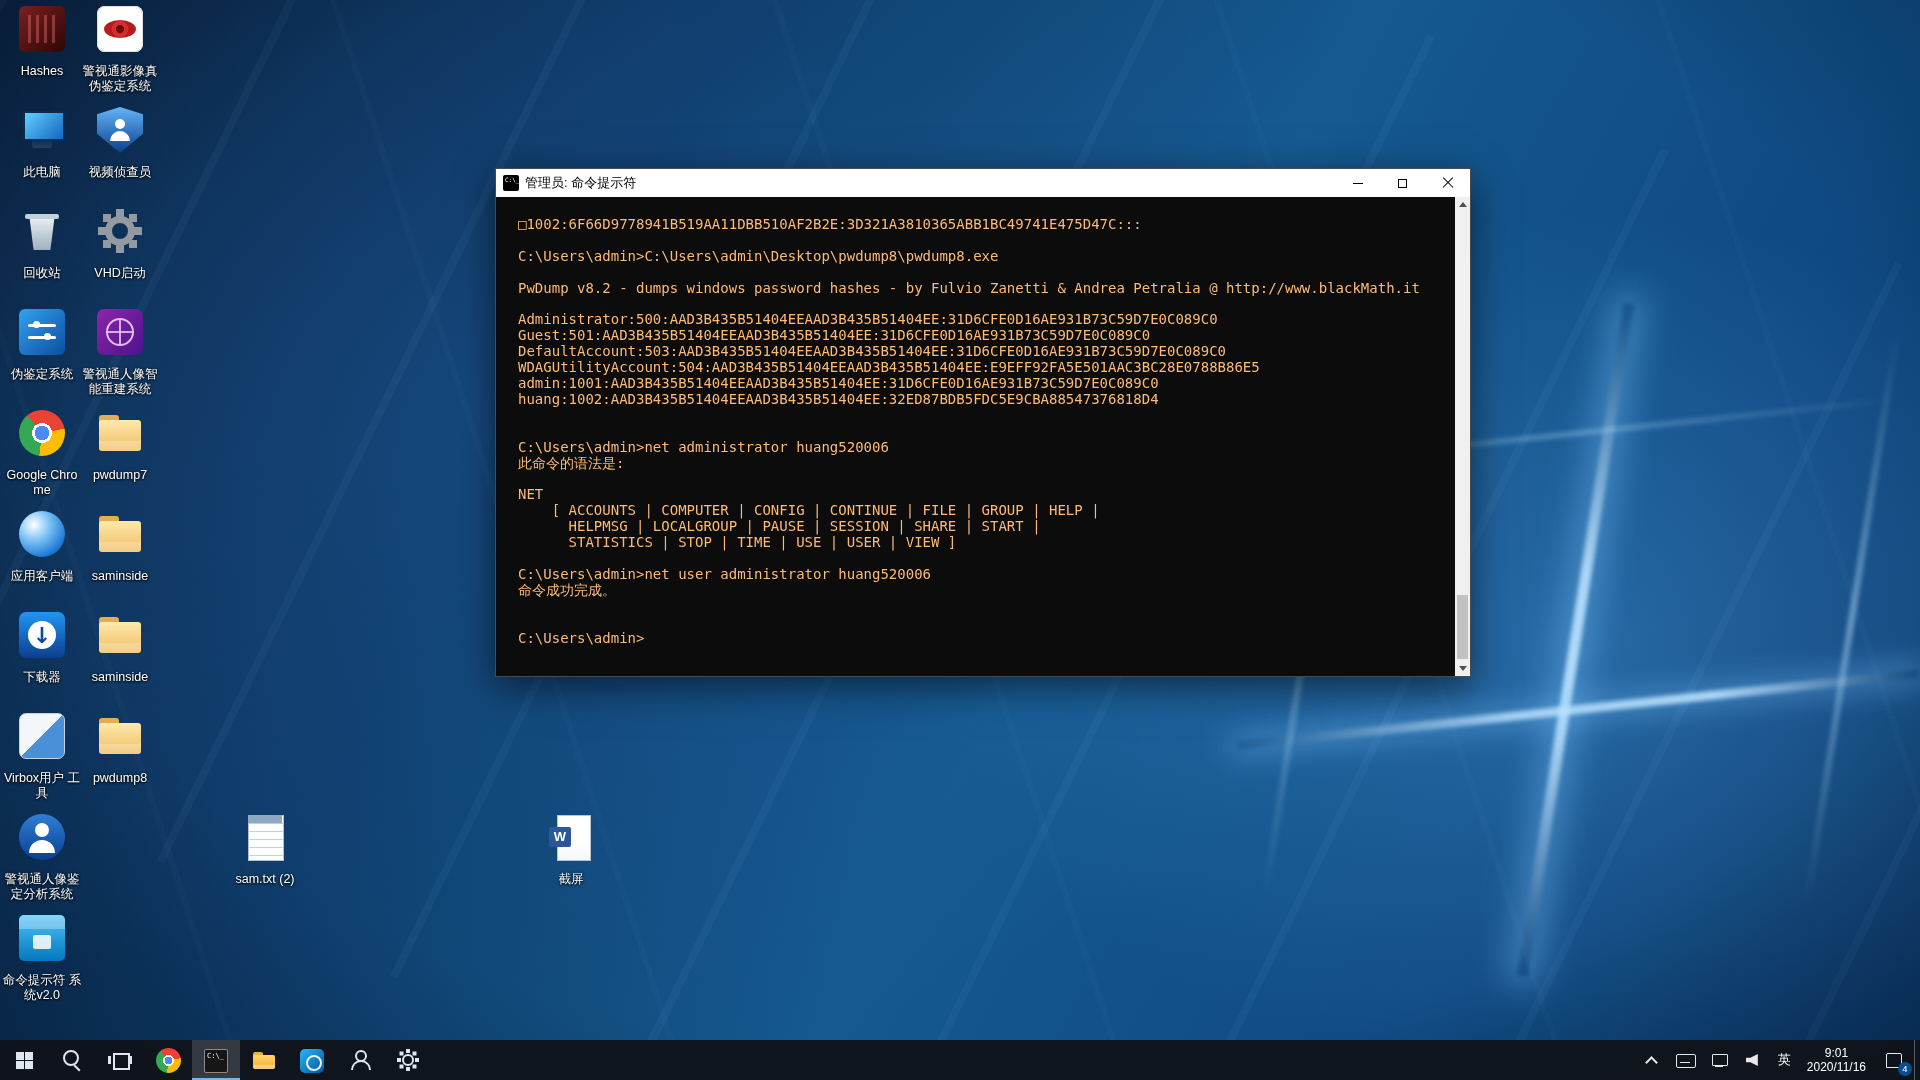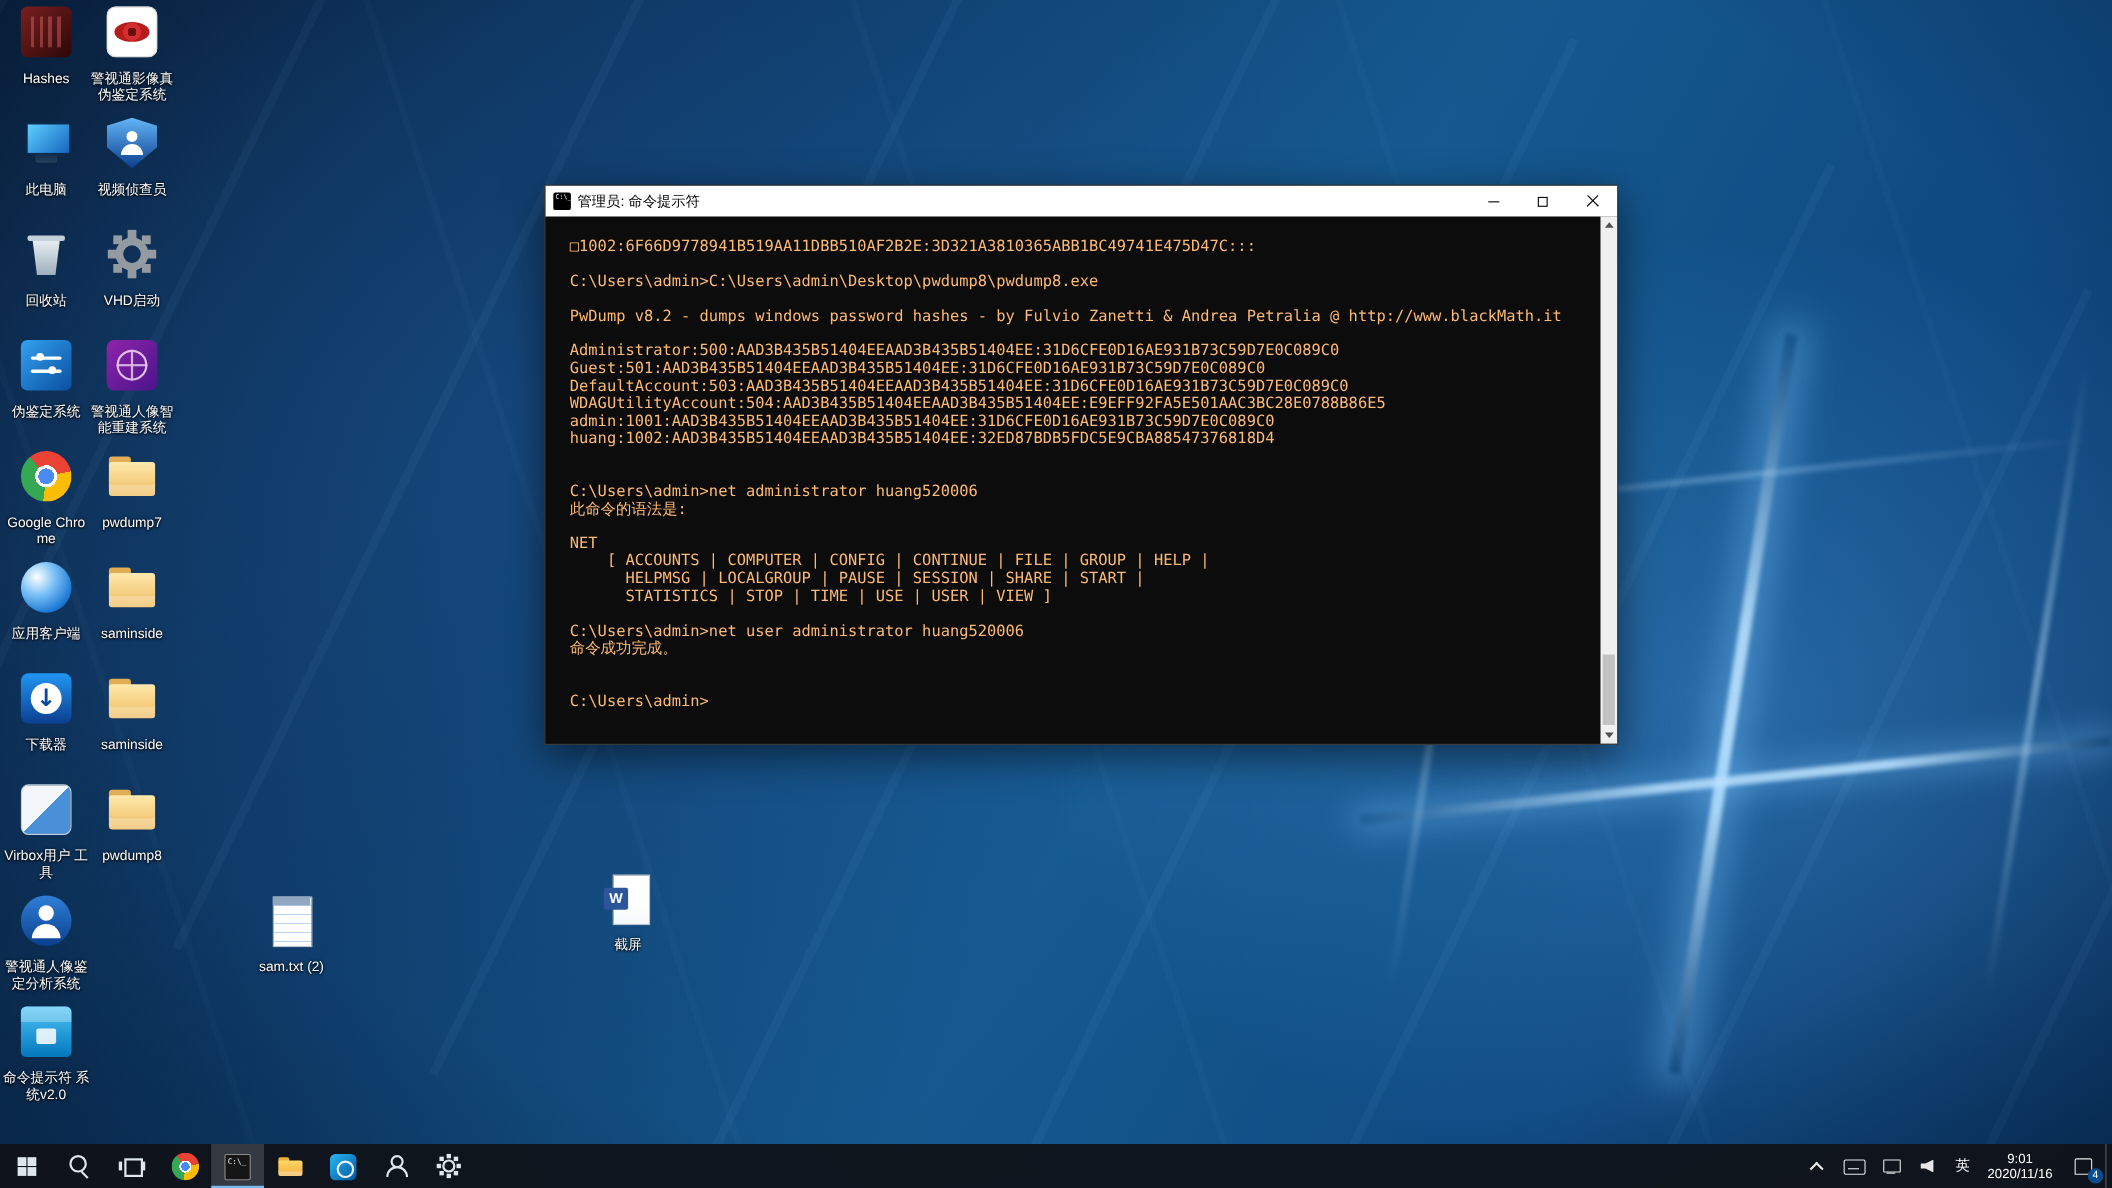--- a/index.html
+++ b/index.html
@@ -39,21 +39,21 @@
   .col1 { left:2px; }
   .col2 { left:80px; }
   .di-cell { width:80px; height:97px; margin-bottom:4px; display:flex; flex-direction:column; align-items:center; cursor:default; }
   .di-label { margin-top:12px; font-size:12.5px; line-height:15px; color:#fff; text-align:center; max-width:80px;
               text-shadow:0 1px 2px rgba(0,0,0,.95), 0 0 3px rgba(0,0,0,.8); word-break:break-all; }
   .di-img { width:46px; height:46px; position:relative; flex:none; }
 
   .loose { position:absolute; inset:0;padding-left:12px; }
   .loose .di-cell { position:absolute; width:90px; }
   .loose .di-cell:nth-of-type(1){ left:220px; top:814px; }
-  .loose .di-cell:nth-of-type(2){ left:526px; top:794px; }
+  .loose .di-cell:nth-of-type(2){ left:526px; top:814px; }
 
   
   .hashes-icon{ background:linear-gradient(135deg,#7a1f1f,#2c0707); border-radius:6px; }
   .hashes-icon::before{ content:""; position:absolute; inset:9px;
       background:repeating-linear-gradient(90deg, rgba(255,130,130,.35) 0 3px, transparent 3px 8px); }
   .pc-icon::before{ content:""; position:absolute; top:4px; left:4px; width:38px; height:26px;
       background:linear-gradient(135deg,#5fd0ff,#1565c0); border:2px solid #0b2b4d; border-radius:2px; }
   .pc-icon::after{ content:""; position:absolute; bottom:5px; left:13px; width:20px; height:9px;
       background:linear-gradient(#0b2b4d,#27405c); border-radius:0 0 3px 3px; }
   .recycle-icon::before{ content:""; position:absolute; left:9px; top:11px; width:28px; height:31px;

